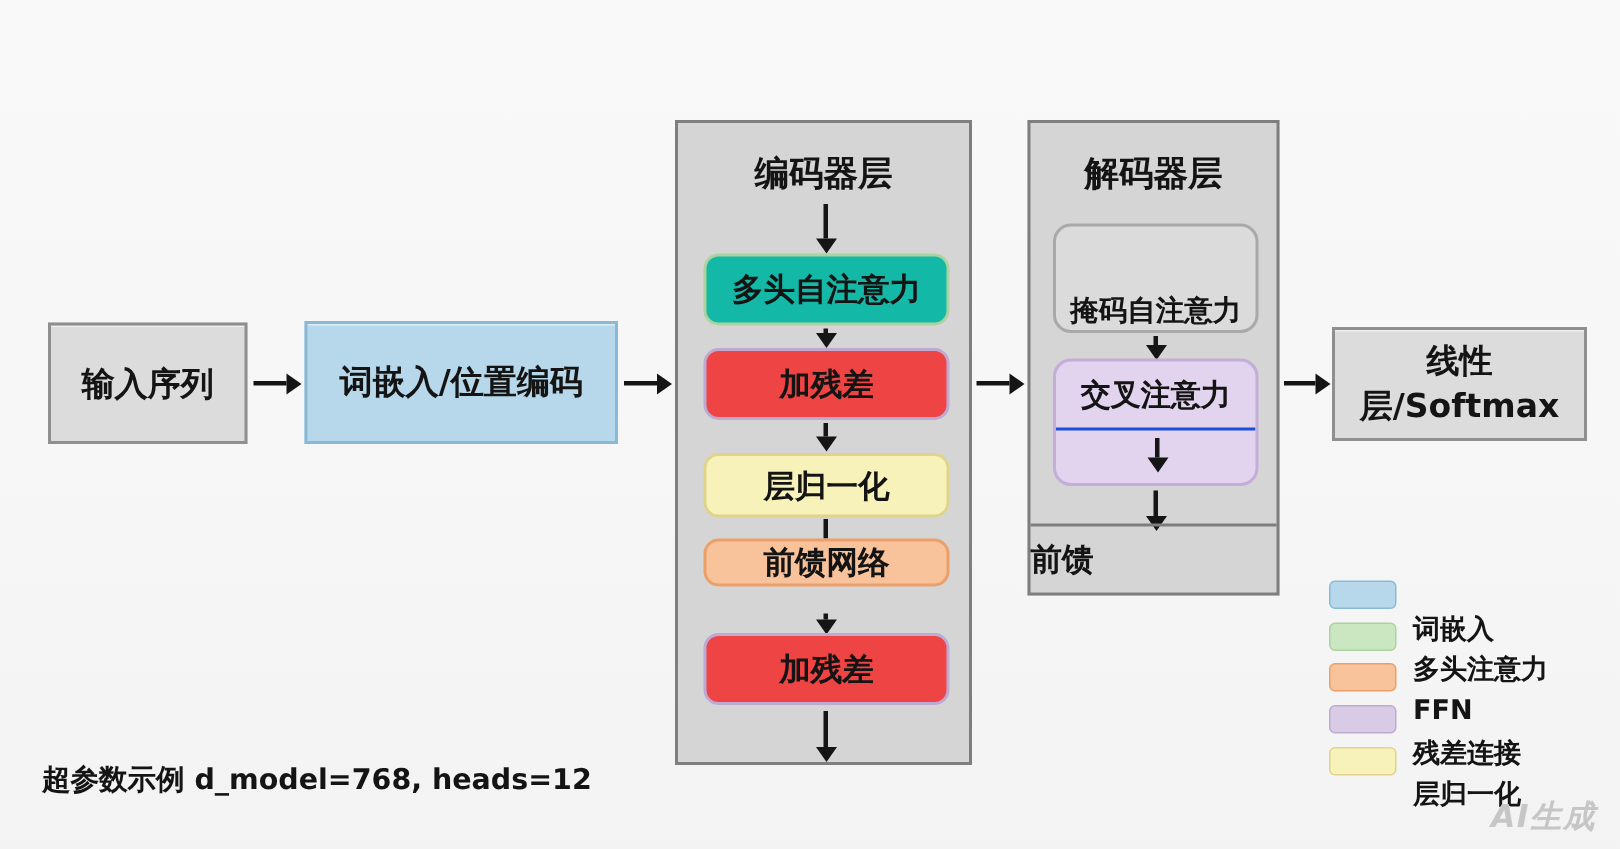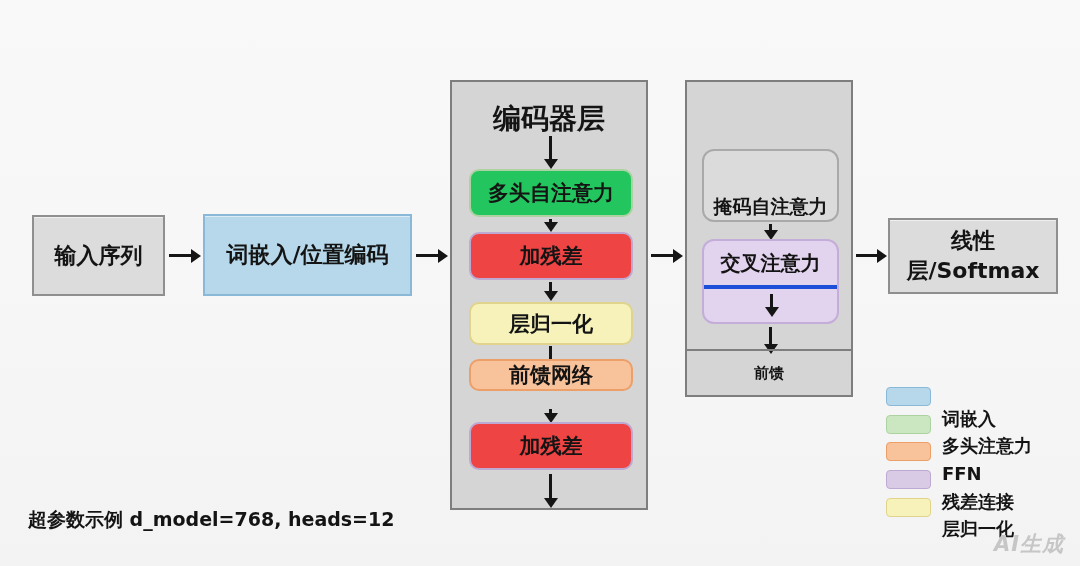--- a/index.html
+++ b/index.html
@@ -9,27 +9,27 @@
     font-family:"DejaVu Sans","Liberation Sans",sans-serif;
     color:#141414;
   }
   .box {
     position:absolute; display:flex; align-items:center; justify-content:center;
     box-sizing:border-box; font-weight:700; text-align:center;
   }
   .gray-box { background:#dcdcdc; border:2px solid #8f8f8f; box-shadow:inset 0 1px 0 rgba(255,255,255,.55); font-size:22px; }
   .blue-box { background:#b7d8ea; border:2px solid #8ab9d8; box-shadow:inset 0 1px 0 rgba(255,255,255,.5); font-size:22px; }
   .container { position:absolute; background:#d5d5d5; border:2px solid #7e7e7e; box-sizing:border-box; }
-  .ctitle { position:absolute; left:0; right:0; text-align:center; font-weight:700; font-size:28px; }
+  .ctitle { position:absolute; left:0; right:0; text-align:center; font-weight:700; font-size:23px; }
   .step {
     position:absolute; left:17px; width:164px; border-radius:10px;
     display:flex; align-items:center; justify-content:center;
     font-size:21px; font-weight:700; box-sizing:border-box; border:2px solid;
   }
-  .c-green  { background:#22c55e; border-color:#abd2a0; }
+  .c-green  { background:#14b8a6; border-color:#abd2a0; }
   .c-purple { background:#ef4444; border-color:#bda9d2; }
   .c-yellow { background:#f6f2ba; border-color:#e0d48c; }
   .c-orange { background:#f8c29a; border-color:#ec9f68; }
 
   .vline { position:absolute; width:3px; background:#151515; }
   .varrow { position:absolute; width:3px; background:#151515; }
   .varrow::after {
     content:""; position:absolute; top:100%; left:50%; transform:translateX(-50%);
     width:0; height:0; border:7px solid transparent; border-bottom:0; border-top:10px solid #151515;
   }
@@ -42,27 +42,27 @@
   .masked {
     position:absolute; left:15px; width:137px; border-radius:12px;
     background:#dbdbdb; border:2px solid #a9a9a9; box-sizing:border-box;
     display:flex; align-items:flex-end; justify-content:center; font-weight:700; font-size:19px;
   }
   .cross {
     position:absolute; left:15px; width:137px; border-radius:12px;
     background:#e2d3ee; border:2px solid #c4add9; box-sizing:border-box; overflow:hidden;
   }
   .cross-top {
-    position:relative; height:44px; border-bottom:4px solid #1d4ed8;
+    position:relative; height:44px; border-bottom:2px solid #1d4ed8;
     display:flex; align-items:center; justify-content:center; font-weight:700; font-size:20px;
   }
   .cross-bottom { position:relative; height:35px; }
   .dstrip {
     position:absolute; left:0; right:0; bottom:0; height:44px; border-top:2px solid #7e7e7e;
-    display:flex; align-items:center; justify-content:center; font-weight:700; font-size:15px;
+    display:flex; align-items:center; justify-content:flex-start; font-weight:700; font-size:21px;
   }
 
   .legend { position:absolute; left:886px; top:383px; }
   .lrow { display:flex; align-items:center; height:27.6px; }
   .sw { width:45px; height:19px; border-radius:4px; box-sizing:border-box; border:1.5px solid; }
   .sw-blue   { background:#b7d8ea; border-color:#8ab9d8; }
   .sw-green  { background:#cbe7c2; border-color:#abd2a0; }
   .sw-orange { background:#f8c29a; border-color:#ec9f68; }
   .sw-purple { background:#d9cbe6; border-color:#bda9d2; }
   .sw-yellow { background:#f6f2ba; border-color:#e0d48c; }
@@ -115,20 +115,21 @@
 
     <div class="step c-purple" style="top:340px; height:48px;">
       <span>加残差</span>
     </div>
     <div class="varrow" style="left:97px; top:392px; height:24px;"></div>
   </div>
 
   <div class="harrow" style="left:651px; top:254px; width:22px;"></div>
 
   <div class="container" style="left:685px; top:80px; width:168px; height:317px;">
+    <div class="ctitle" style="top:18px;">解码器层</div>
 
     <div class="masked" style="top:67px; height:73px;">
       <span>掩码自注意力</span>
     </div>
 
     <div class="varrow" style="left:82px; top:142px; height:6px;"></div>
 
     <div class="cross" style="top:157px; height:85px;">
       <div class="cross-top">
         <span>交叉注意力</span>

